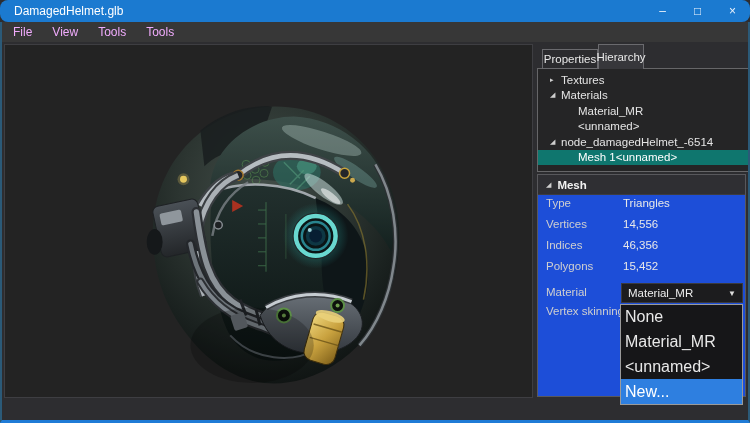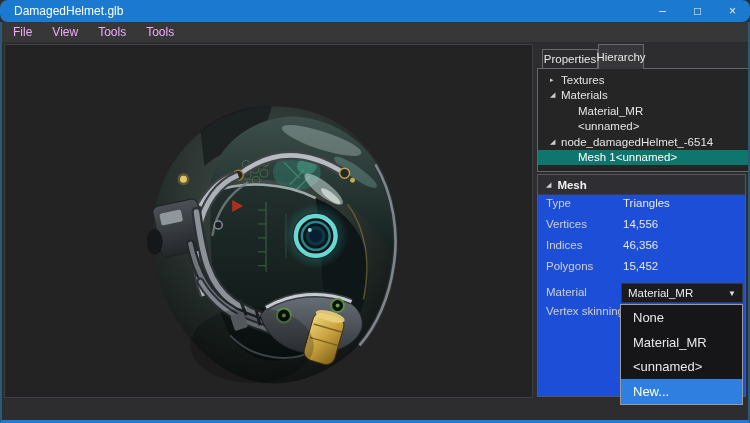--- a/index.html
+++ b/index.html
@@ -72,22 +72,22 @@
     background:#1c1c1e; border:1px solid #3a3a3e; color:#ececec; font-size:11.5px;
     display:flex; align-items:center; justify-content:space-between; padding:0 6px;
   }
   .combo .arrow { font-size:8px; color:#dddddd; }
   
   .dropdown {
     position:absolute; left:620px; top:304px; width:123px; height:101px;
     background:#161618; border:1px solid #9a9a9a; z-index:20;
     display:flex; flex-direction:column;
   }
-  .dd-item { flex:1; display:flex; align-items:center; padding-left:12px;
-             font-size:13px; color:#e8e8e8; }
+  .dd-item { flex:1; display:flex; align-items:center; padding-left:4px;
+             font-size:16px; color:#e8e8e8; }
   .dd-item.highlighted { background:#2e7fe0; color:#fff; }
 </style>
 </head>
 <body>
 
 <div class="window">
 
   <div class="titlebar">
     <div class="title-text">DamagedHelmet.glb</div>
     <div class="win-controls">

